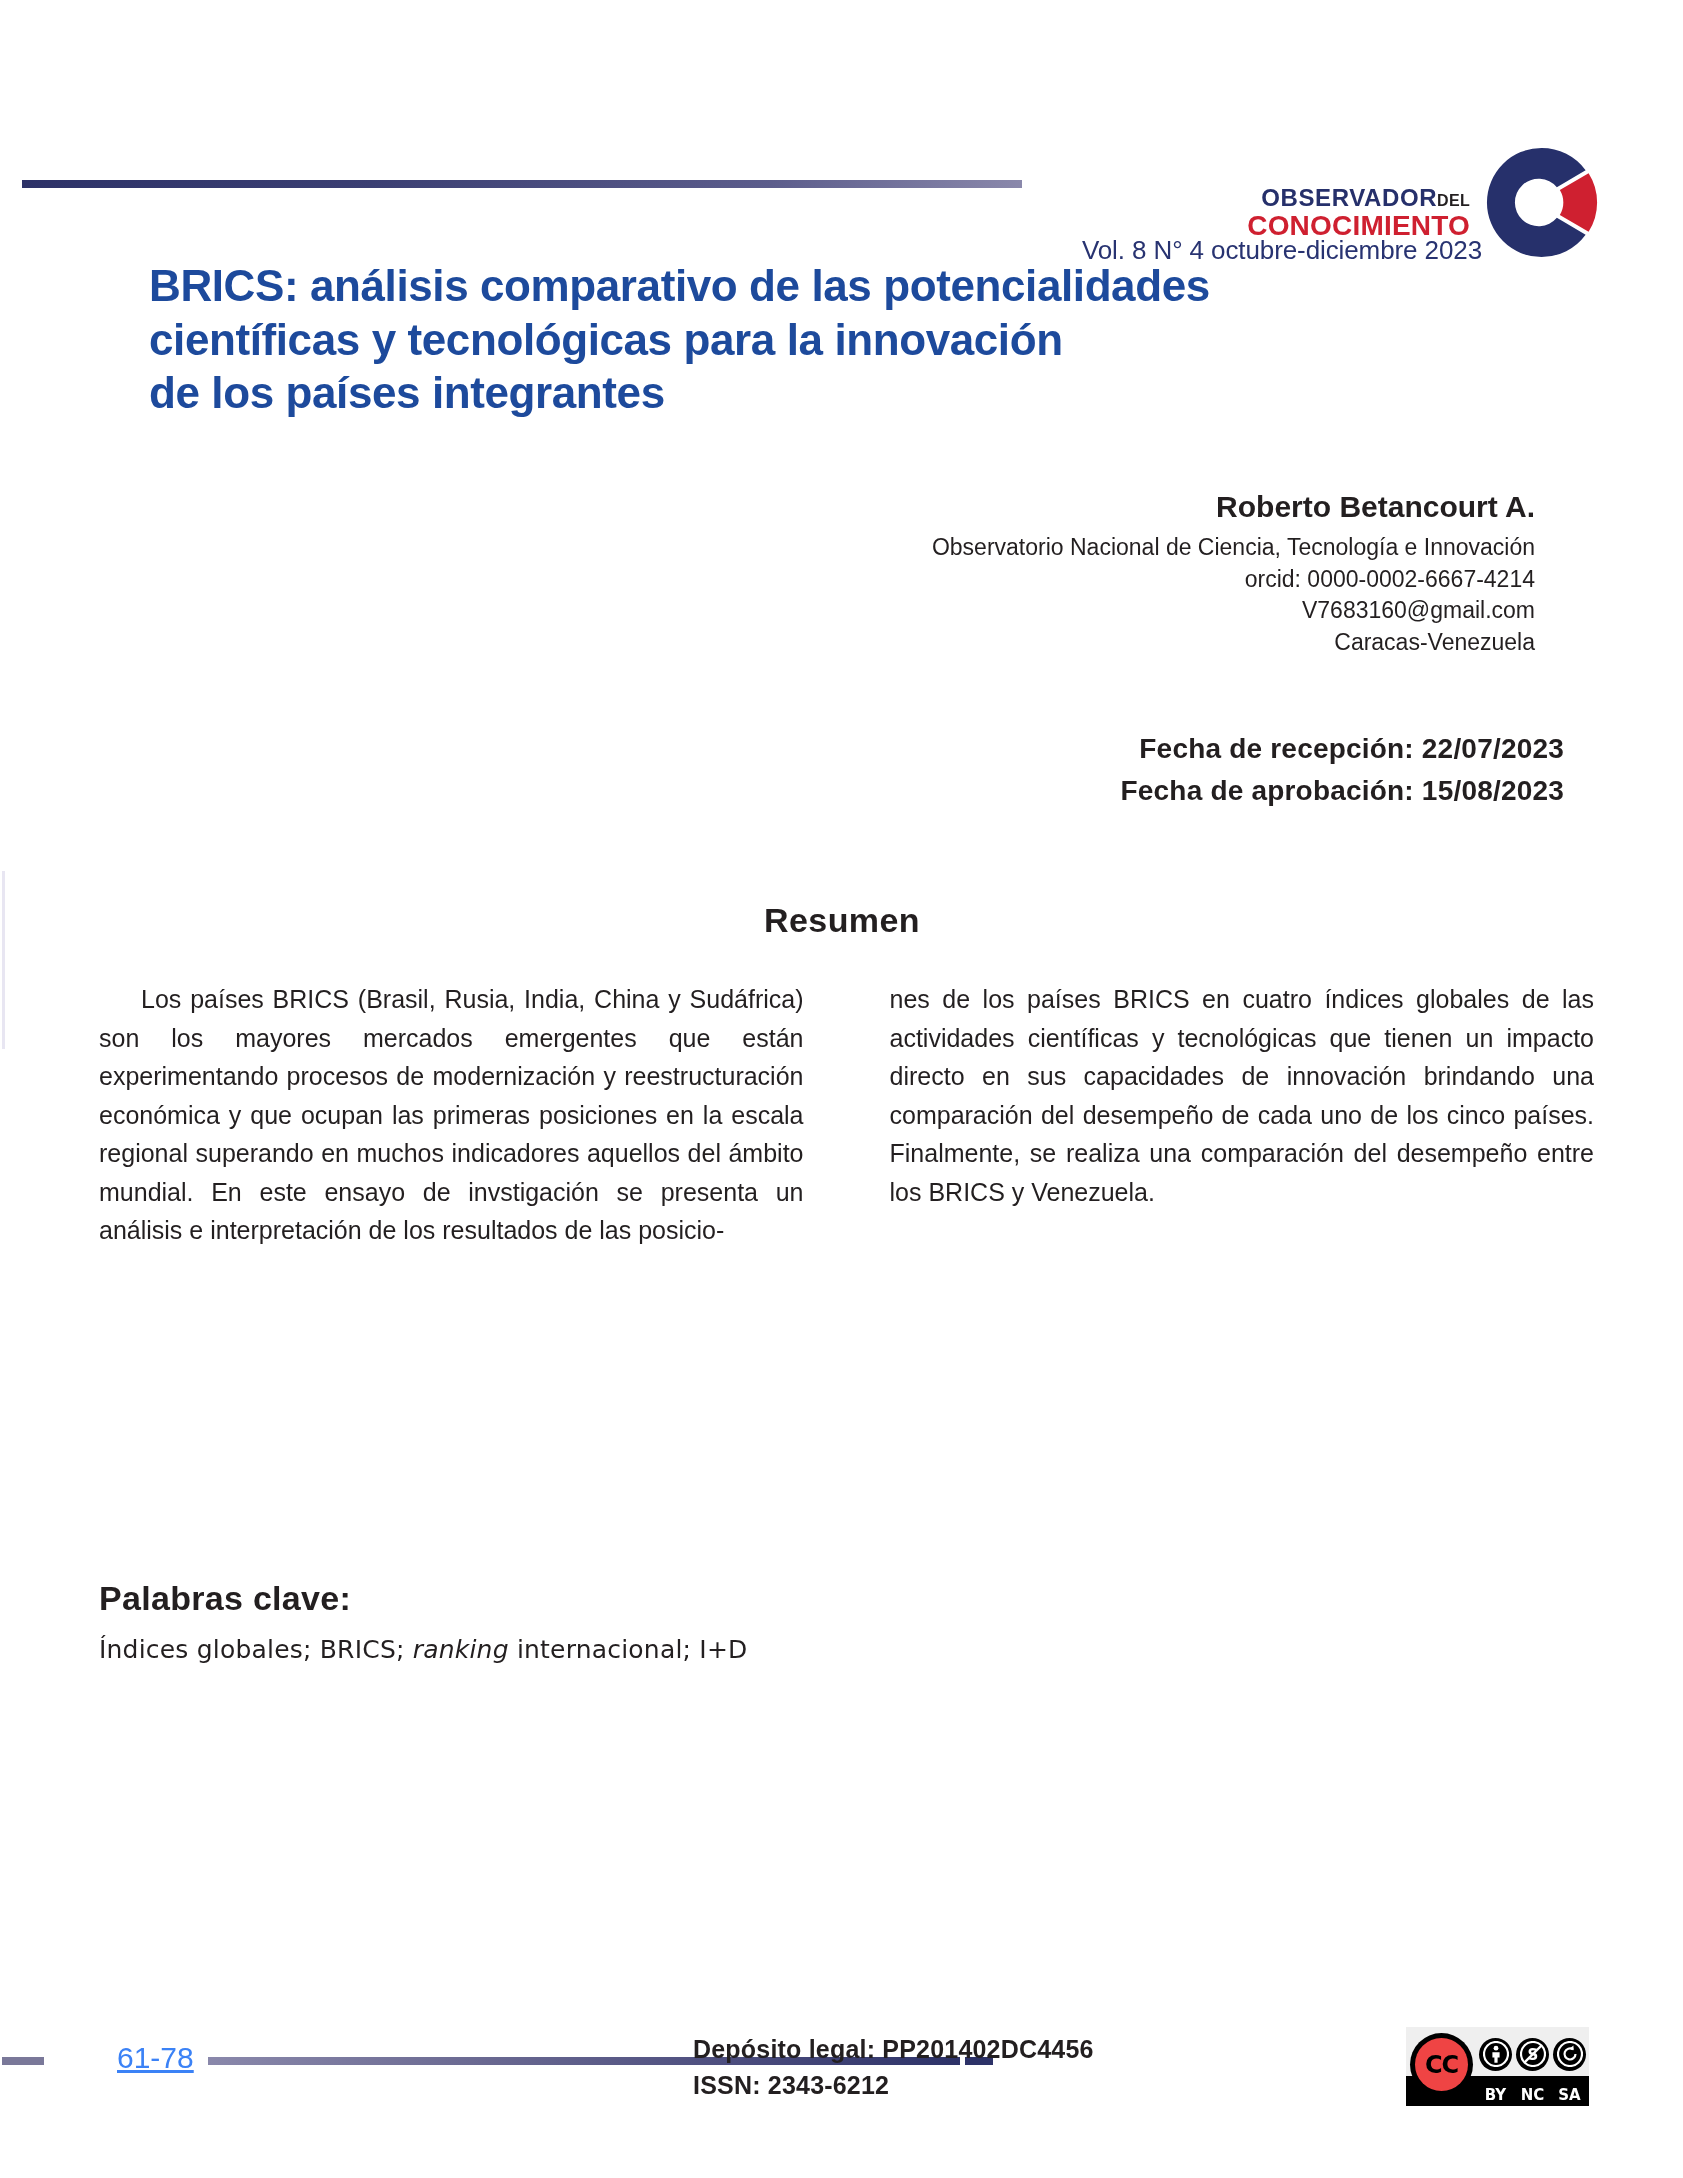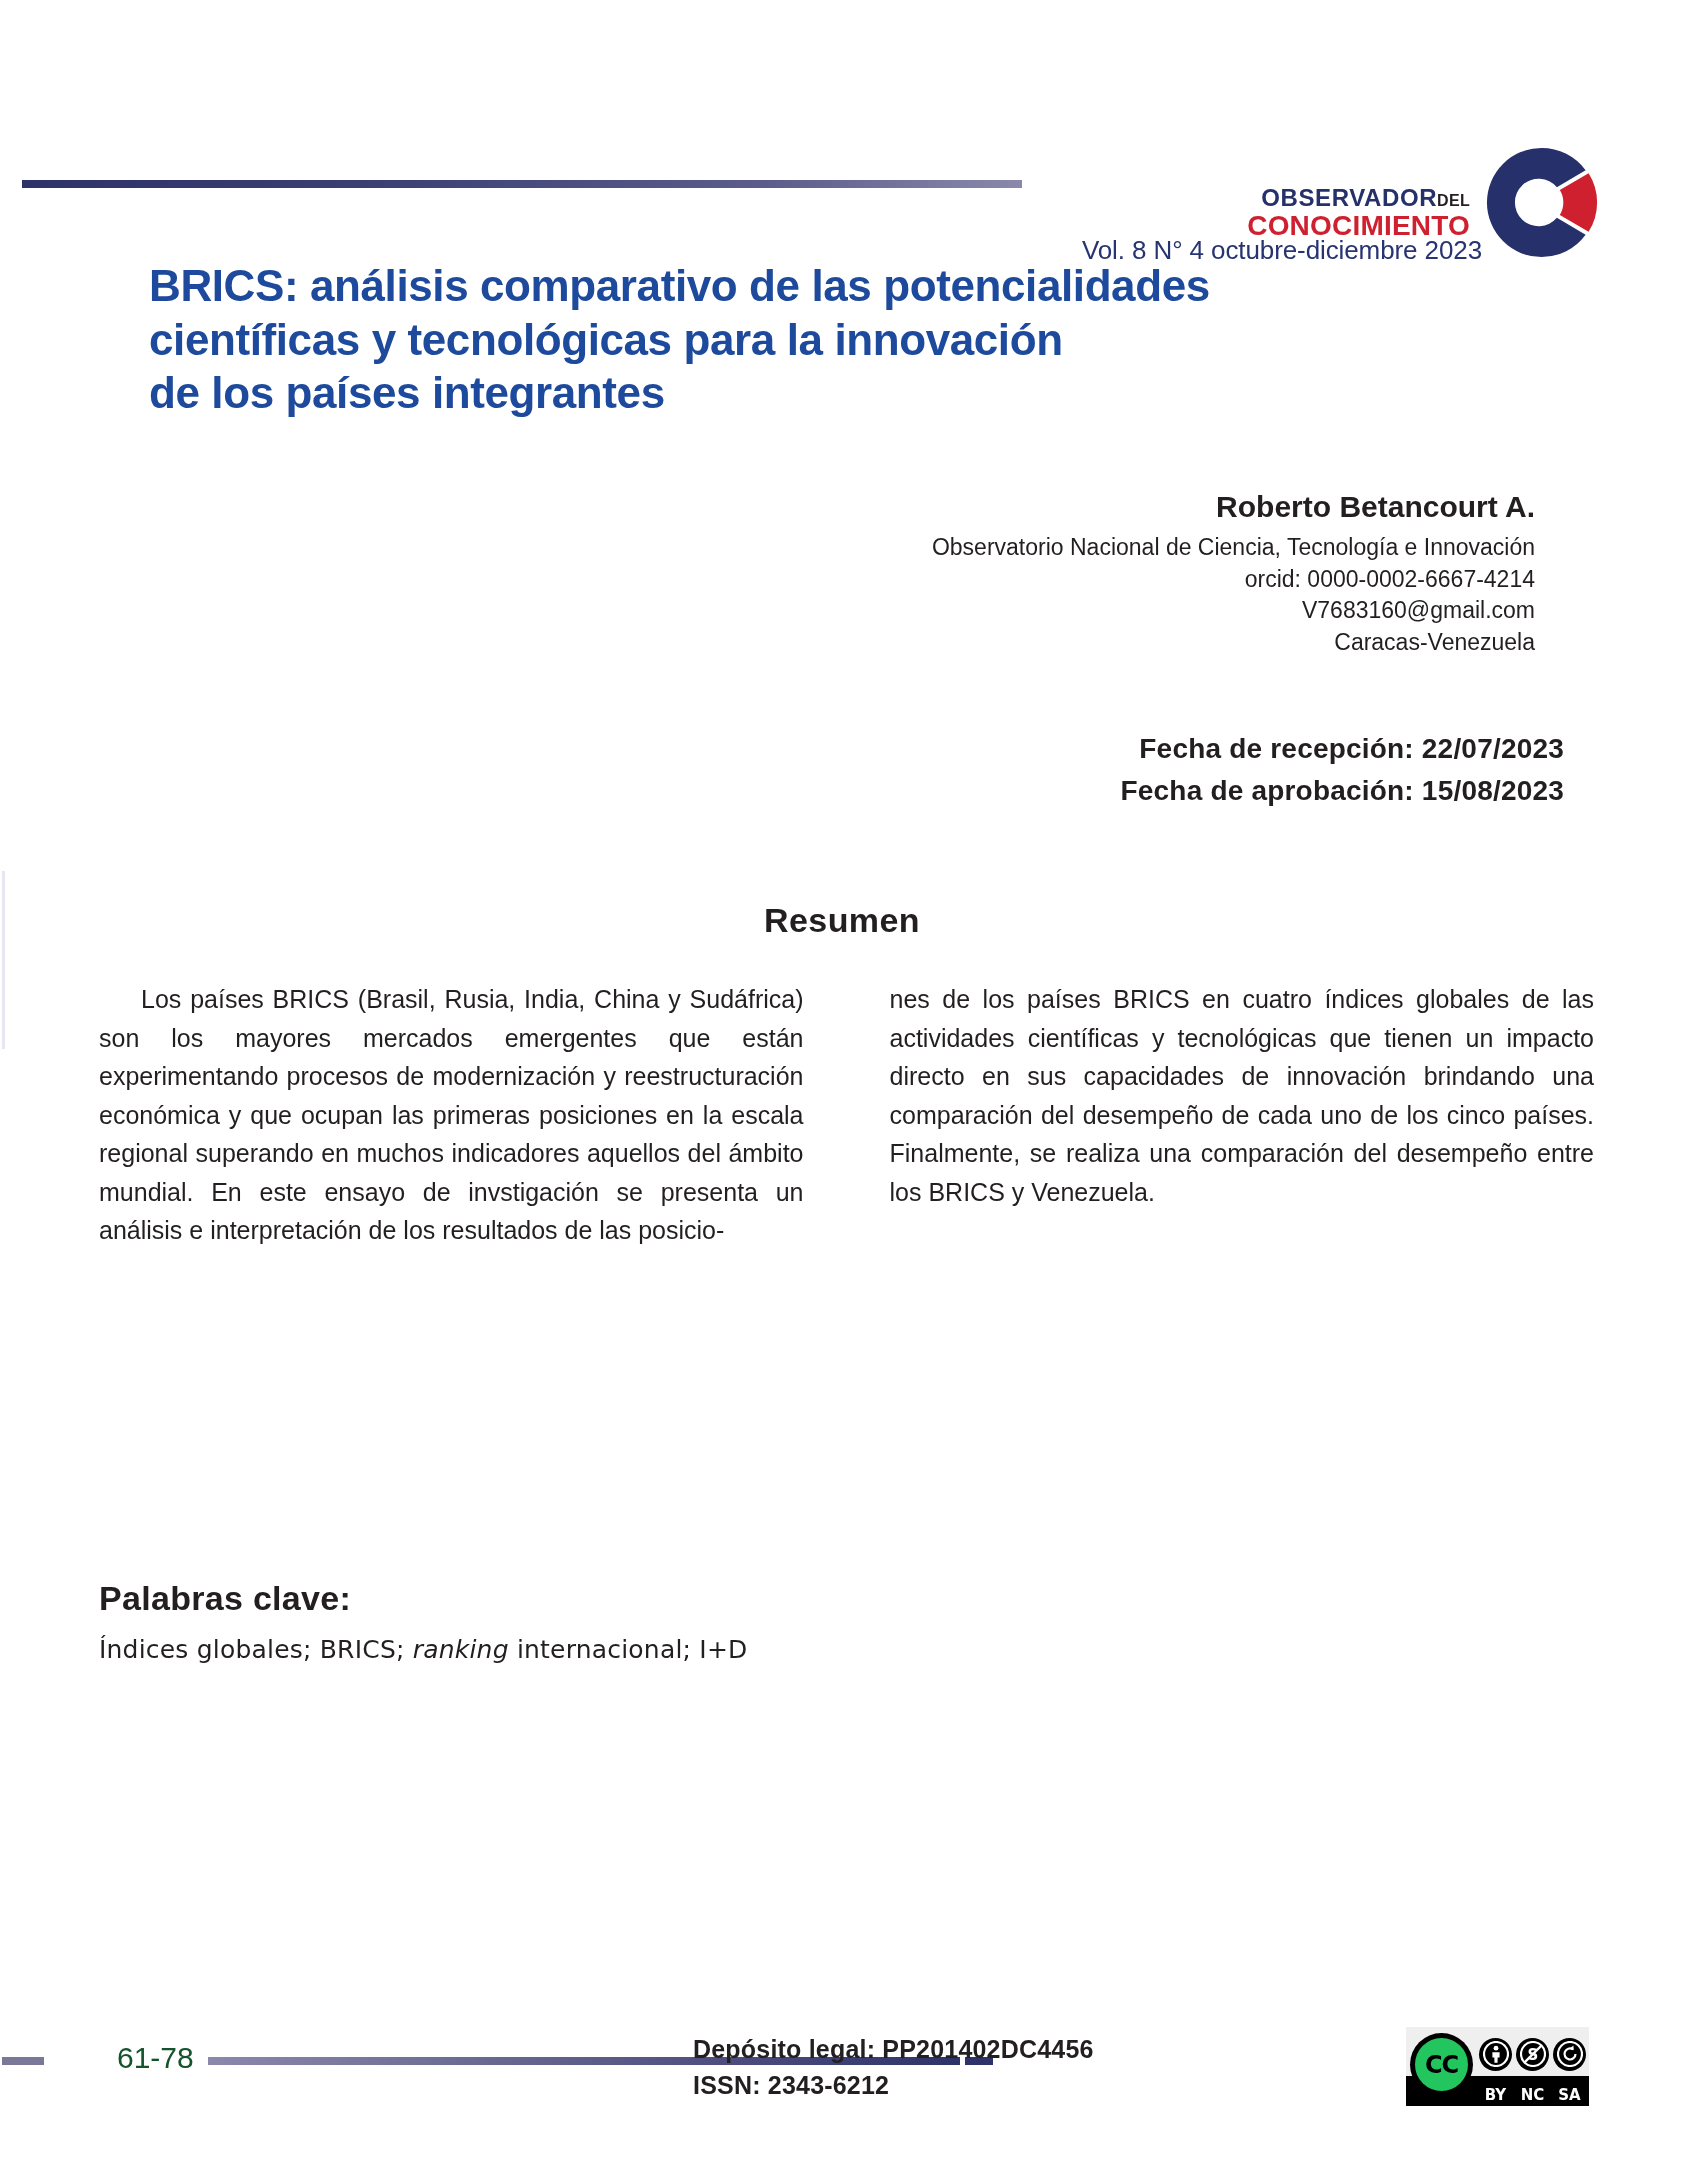--- a/index.html
+++ b/index.html
@@ -214,22 +214,23 @@
     top: 22px;
     width: 42px;
     height: 8px;
     background: #7a7899;
   }
   .footer-pages {
     position: absolute;
     left: 117px;
     top: 6px;
     font-size: 30px;
-    color: #14532d;
+    color: #3b82f6;
     font-family: "Liberation Sans", sans-serif;
+    text-decoration: underline;
   }
   .footer-rule-main {
     position: absolute;
     left: 208px;
     top: 22px;
     width: 752px;
     height: 8px;
     background: linear-gradient(to right, #8a88ab 0%, #6b6a92 35%, #4c4d7e 70%, #2d3268 100%);
   }
   .footer-rule-right {
@@ -279,21 +280,21 @@
     background: #000000;
     display: flex;
     align-items: center;
     justify-content: center;
     z-index: 3;
   }
   .cc-badge .cc-bigcircle .inner {
     width: 53px;
     height: 53px;
     border-radius: 50%;
-    background: #22c55e;
+    background: #ef4444;
     display: flex;
     align-items: center;
     justify-content: center;
     font-size: 24px;
     font-weight: bold;
     color: #000000;
     font-family: "DejaVu Sans", sans-serif;
     letter-spacing: -1px;
   }
   .cc-icons {

